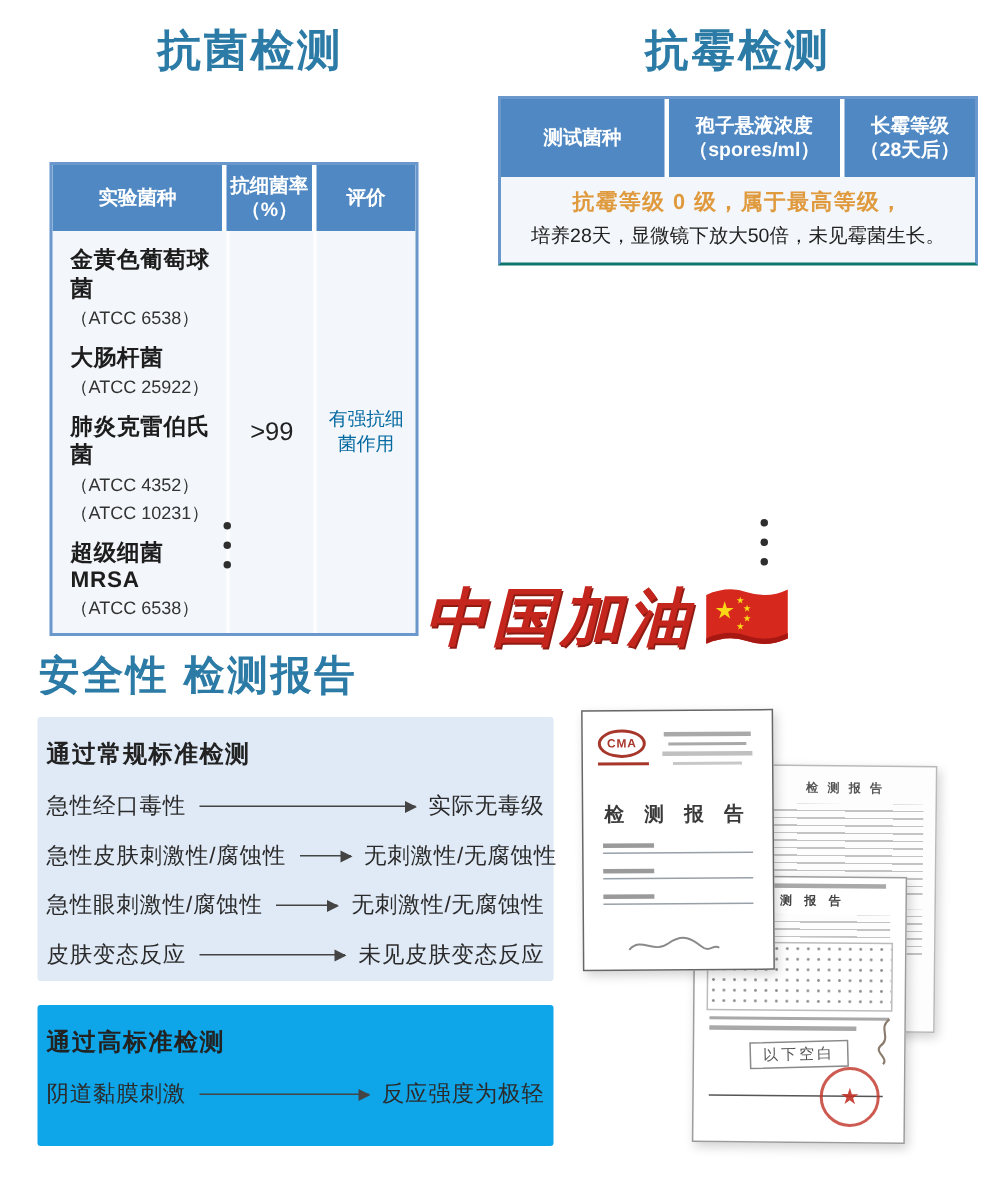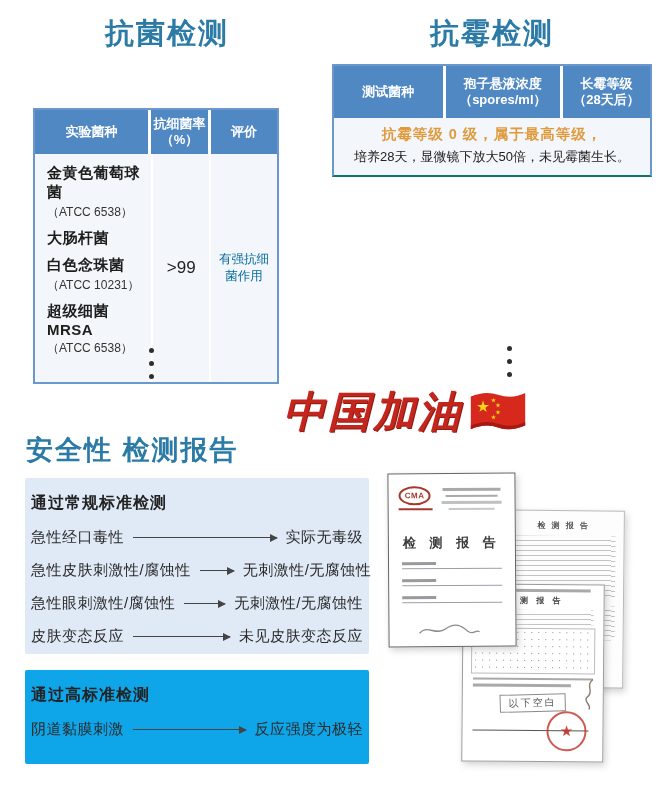--- a/index.html
+++ b/index.html
@@ -156,25 +156,29 @@
     <div class="tbodyL">
       <div class="strains">
 
           <div class="strain">
             <div class="s-name">金黄色葡萄球菌</div>
             <div class="s-code">（ATCC 6538）</div>
           </div>
 
           <div class="strain">
             <div class="s-name">大肠杆菌</div>
-          </div>
-
-
-          <div class="strain">
-            <div class="s-name">白色念珠菌</div>
+            <div class="s-code">（ATCC 25922）</div>
+          </div>
+
+          <div class="strain">
+            <div class="s-name">肺炎克雷伯氏菌</div>
+            <div class="s-code">（ATCC 4352）</div>
+          </div>
+
+          <div class="strain">
             <div class="s-code">（ATCC 10231）</div>
           </div>
 
           <div class="strain">
             <div class="s-name">超级细菌MRSA</div>
             <div class="s-code">（ATCC 6538）</div>
           </div>
         </div>
       <div class="rate">&gt;99</div>
       <div class="eval">有强抗细菌作用</div>

